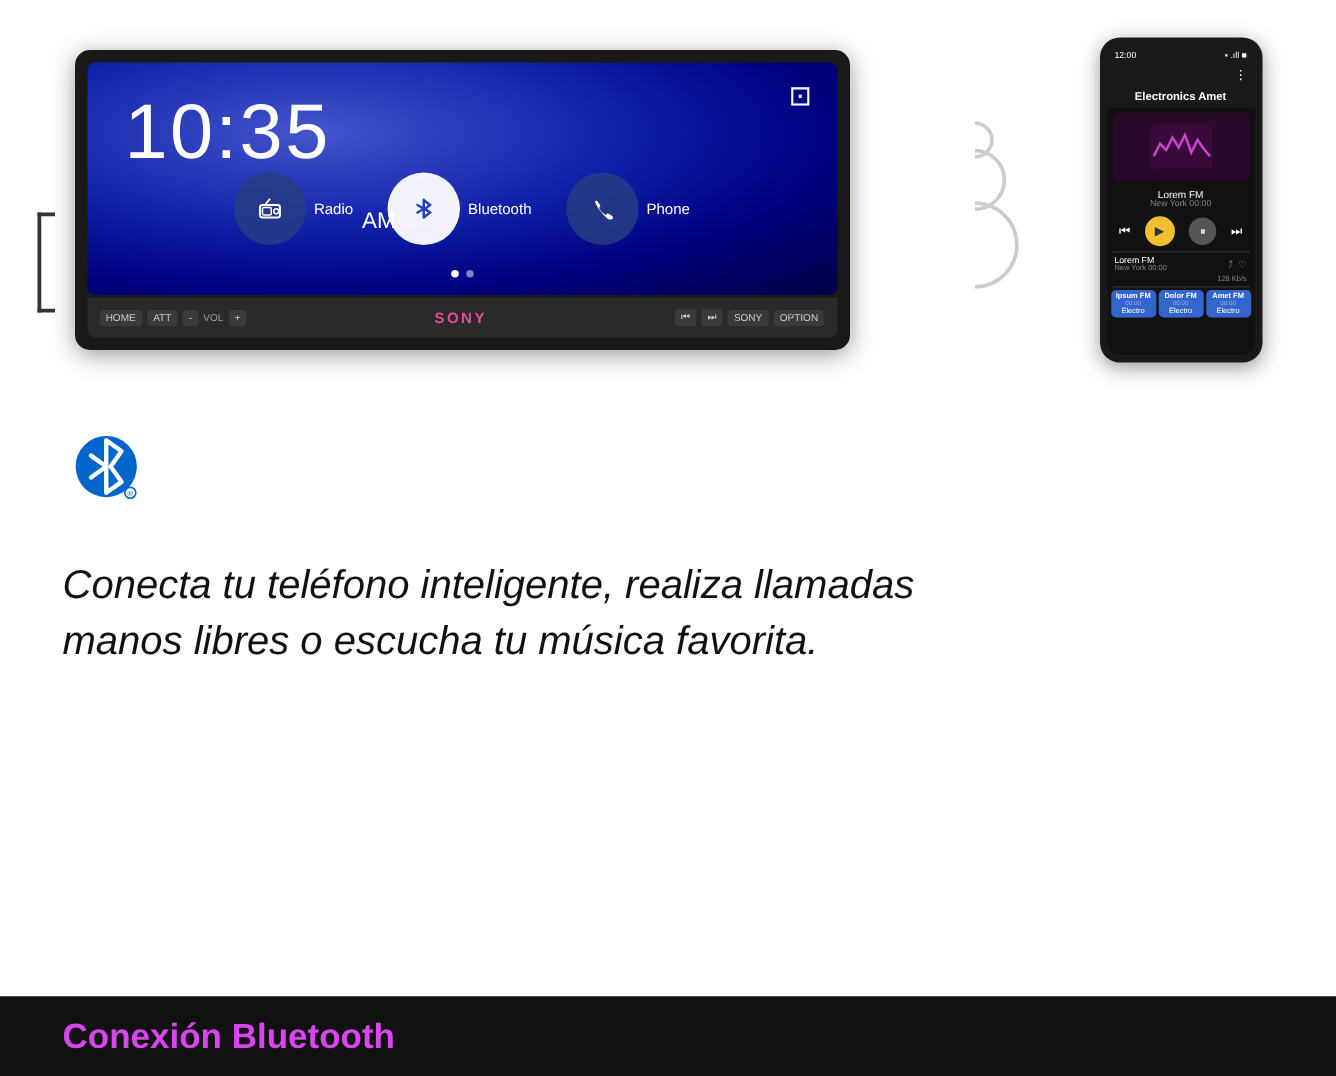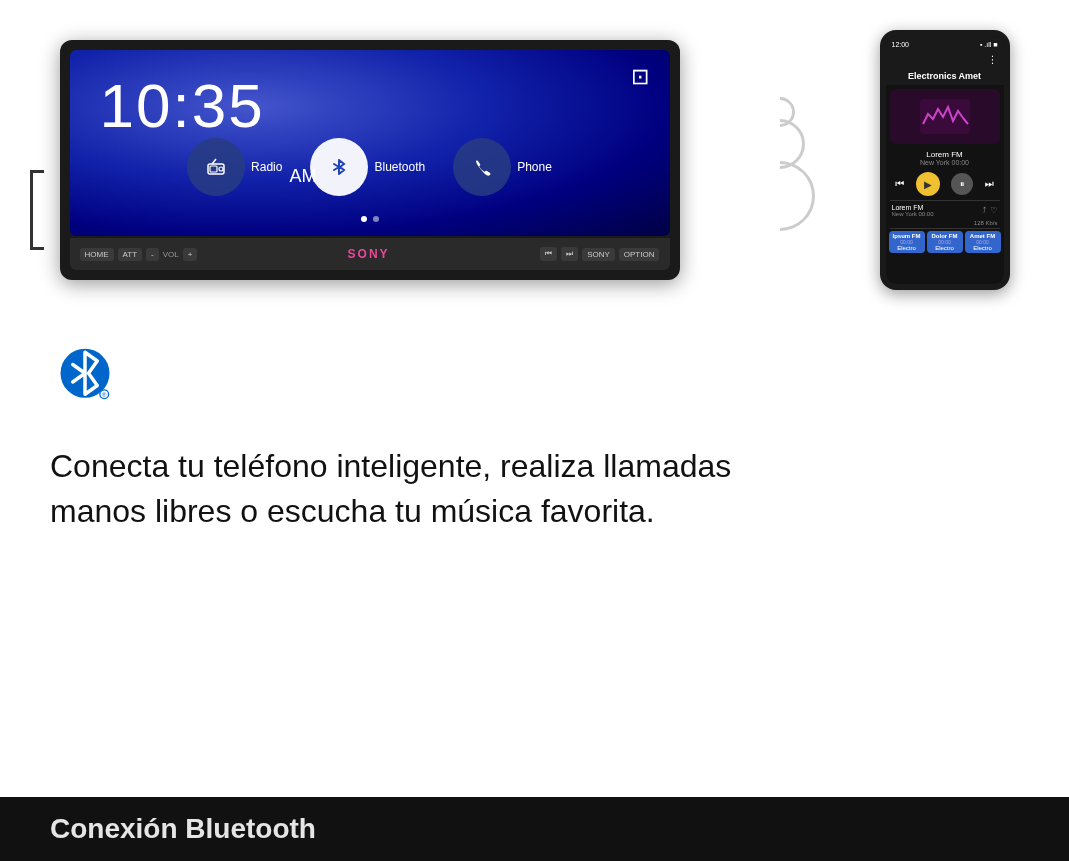--- a/index.html
+++ b/index.html
@@ -321,41 +321,42 @@
 
     .bluetooth-logo {
       width: 70px;
       height: 70px;
       flex-shrink: 0;
     }
 
     
     .description-section {
       padding: 20px 50px 30px 50px;
+      font-style: italic;
     }
 
     .description-text {
       font-size: 32px;
       color: #111111;
       line-height: 1.4;
       font-weight: 500;
     }
 
     
     .bottom-banner {
       position: absolute;
       bottom: 0;
       left: 0;
       right: 0;
       background: #111111;
       padding: 16px 50px;
     }
 
     .banner-text {
-      color: #e5e5e5;
+      color: #d946ef;
       font-size: 28px;
       font-weight: bold;
     }
   </style>
 </head>
 <body>
 
 <div class="left-bracket"></div>
 
 <div class="top-section">

